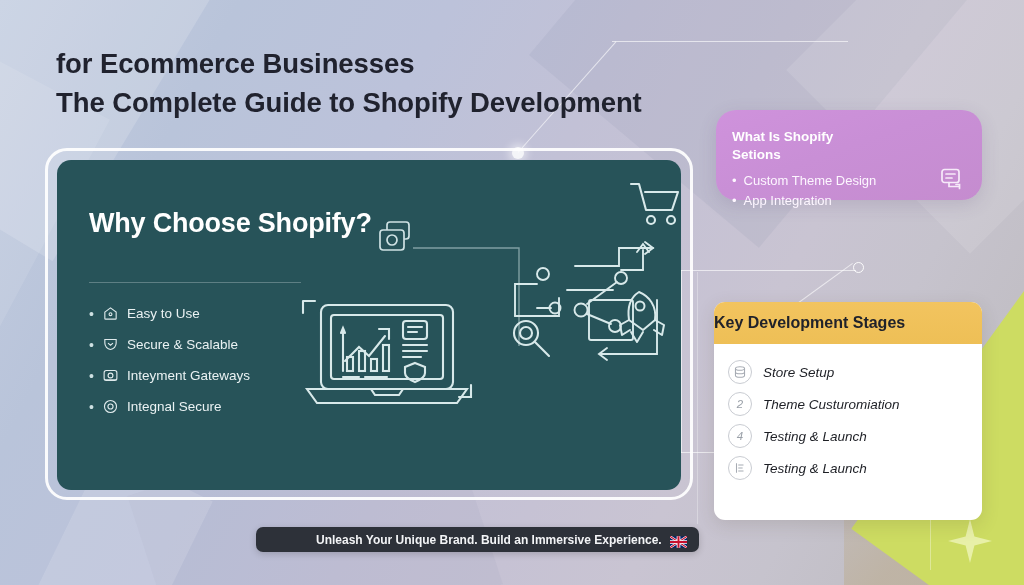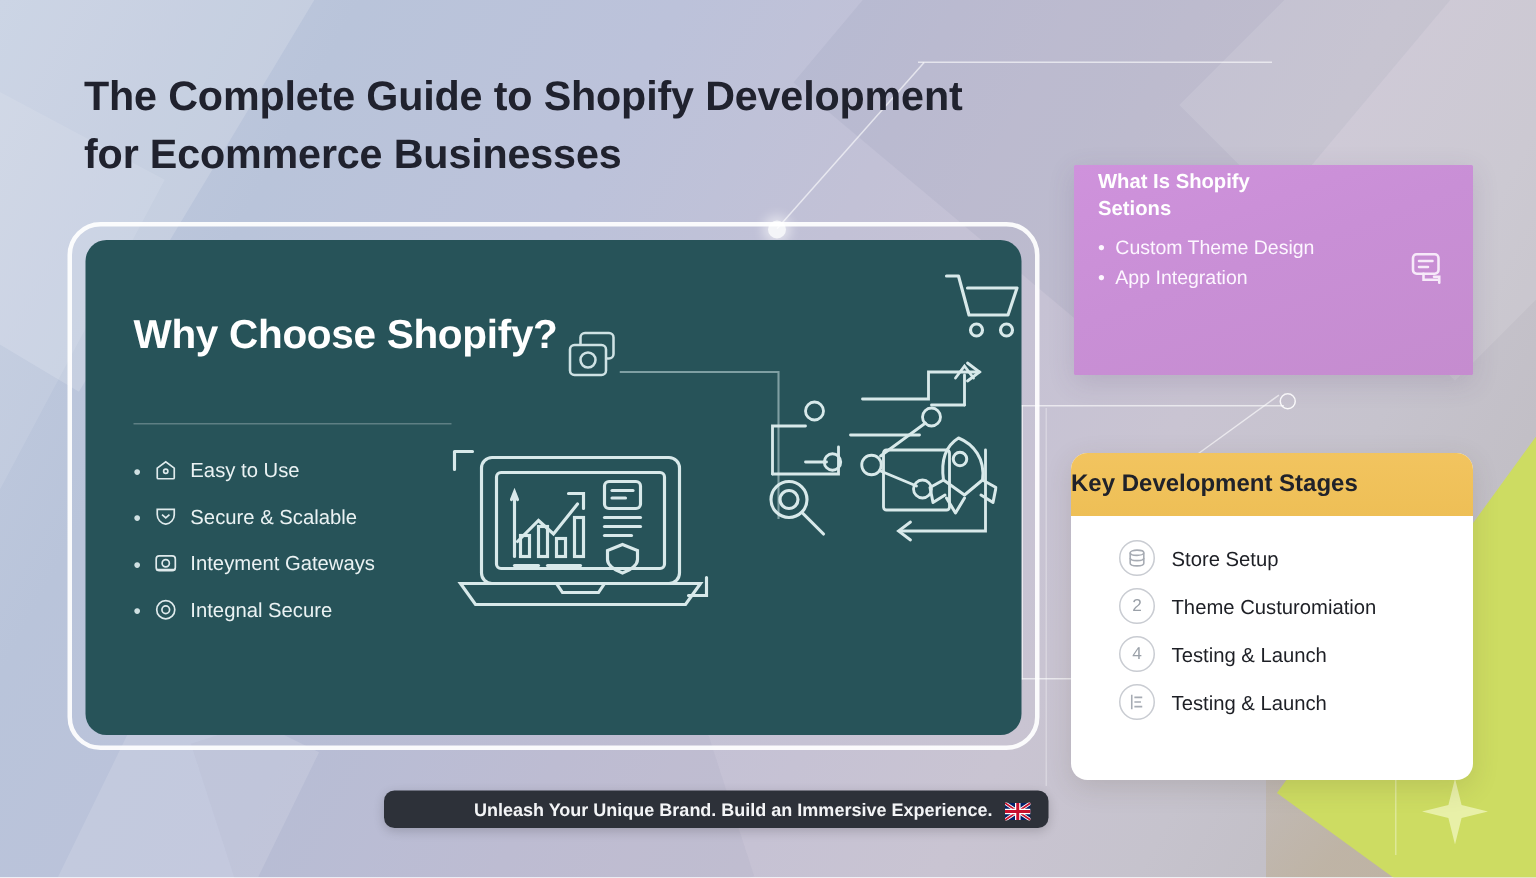--- a/index.html
+++ b/index.html
@@ -130,24 +130,24 @@
   .dc-ic { width: 17px; height: 17px; flex: 0 0 17px; }
   .dc-ic svg { display:block; width:17px; height:17px; }
 
   .illus { position: absolute; }
   .illus svg { display: block; }
 
   
   .pink-card {
     position: absolute;
     left: 716px; top: 110px;
-    width: 266px; height: 140px;
-    border-radius: 1px;
+    width: 266px; height: 90px;
+    border-radius: 20px;
     background: linear-gradient(160deg, #cf92dc 0%, #c98fd6 45%, #c58ccf 100%);
-    padding: 2px 16px;
+    padding: 18px 16px;
     box-shadow: 0 5px 18px rgba(90,60,110,0.16);
   }
   .pink-title {
     color: #ffffff; font-size: 13.5px; font-weight: bold;
     line-height: 1.33; white-space: pre-line;
   }
   .pink-list { list-style: none; margin-top: 9px; }
   .pink-list li {
     display: flex; align-items: center; gap: 7px;
     color: #fdf6ff; font-size: 13px;
@@ -165,21 +165,21 @@
     background: #ffffff;
     overflow: hidden;
     box-shadow: 0 5px 18px rgba(80,70,50,0.15);
   }
   .stages-head {
     height: 42px;
     background: linear-gradient(180deg, #f2c45f 0%, #eebf56 100%);
     display: flex; align-items: center;
   }
   .stages-head-title { font-size: 16px; font-weight: bold; color: #20222a; }
-  .stages-body { padding: 12px 0 0 32px; }
+  .stages-body { padding: 12px 0 0 14px; font-style: italic; }
   .stage-row {
     display: flex; align-items: center; gap: 11px;
     height: 32px;
   }
   .stage-ic {
     width: 24px; height: 24px; flex: 0 0 24px;
     border: 1.3px solid #c9ccd2; border-radius: 50%;
     display: flex; align-items: center; justify-content: center;
     color: #9aa0a8; font-size: 11.5px;
   }
@@ -224,22 +224,22 @@
 
   <div class="dot-hollow" style="left:853px;top:262px;"></div>
   <div class="conn conn-diag" style="left:796px;top:304px;width:70px;transform:rotate(-36deg);"></div>
   <div class="conn conn-h" style="left:680px;top:270px;width:176px;"></div>
   <div class="conn conn-v" style="left:681px;top:270px;height:183px;"></div>
   <div class="conn conn-h" style="left:681px;top:452px;width:38px;"></div>
   <div class="conn conn-v" style="left:697px;top:272px;height:252px;background:rgba(255,255,255,0.3);"></div>
   <div class="conn conn-v" style="left:930px;top:500px;height:70px;background:rgba(255,255,255,0.35);"></div>
 
   <div class="page-title">
+    <div>for Ecommerce Businesses</div>
     <div>The Complete Guide to Shopify Development</div>
-    <div>for Ecommerce Businesses</div>
   </div>
 
   <div class="card-frame"></div>
 
   <div class="dark-card">
     <div class="dc-title">Why Choose Shopify?</div>
     <div class="dc-divider"></div>
 
     <ul class="dc-list">
       <li>

